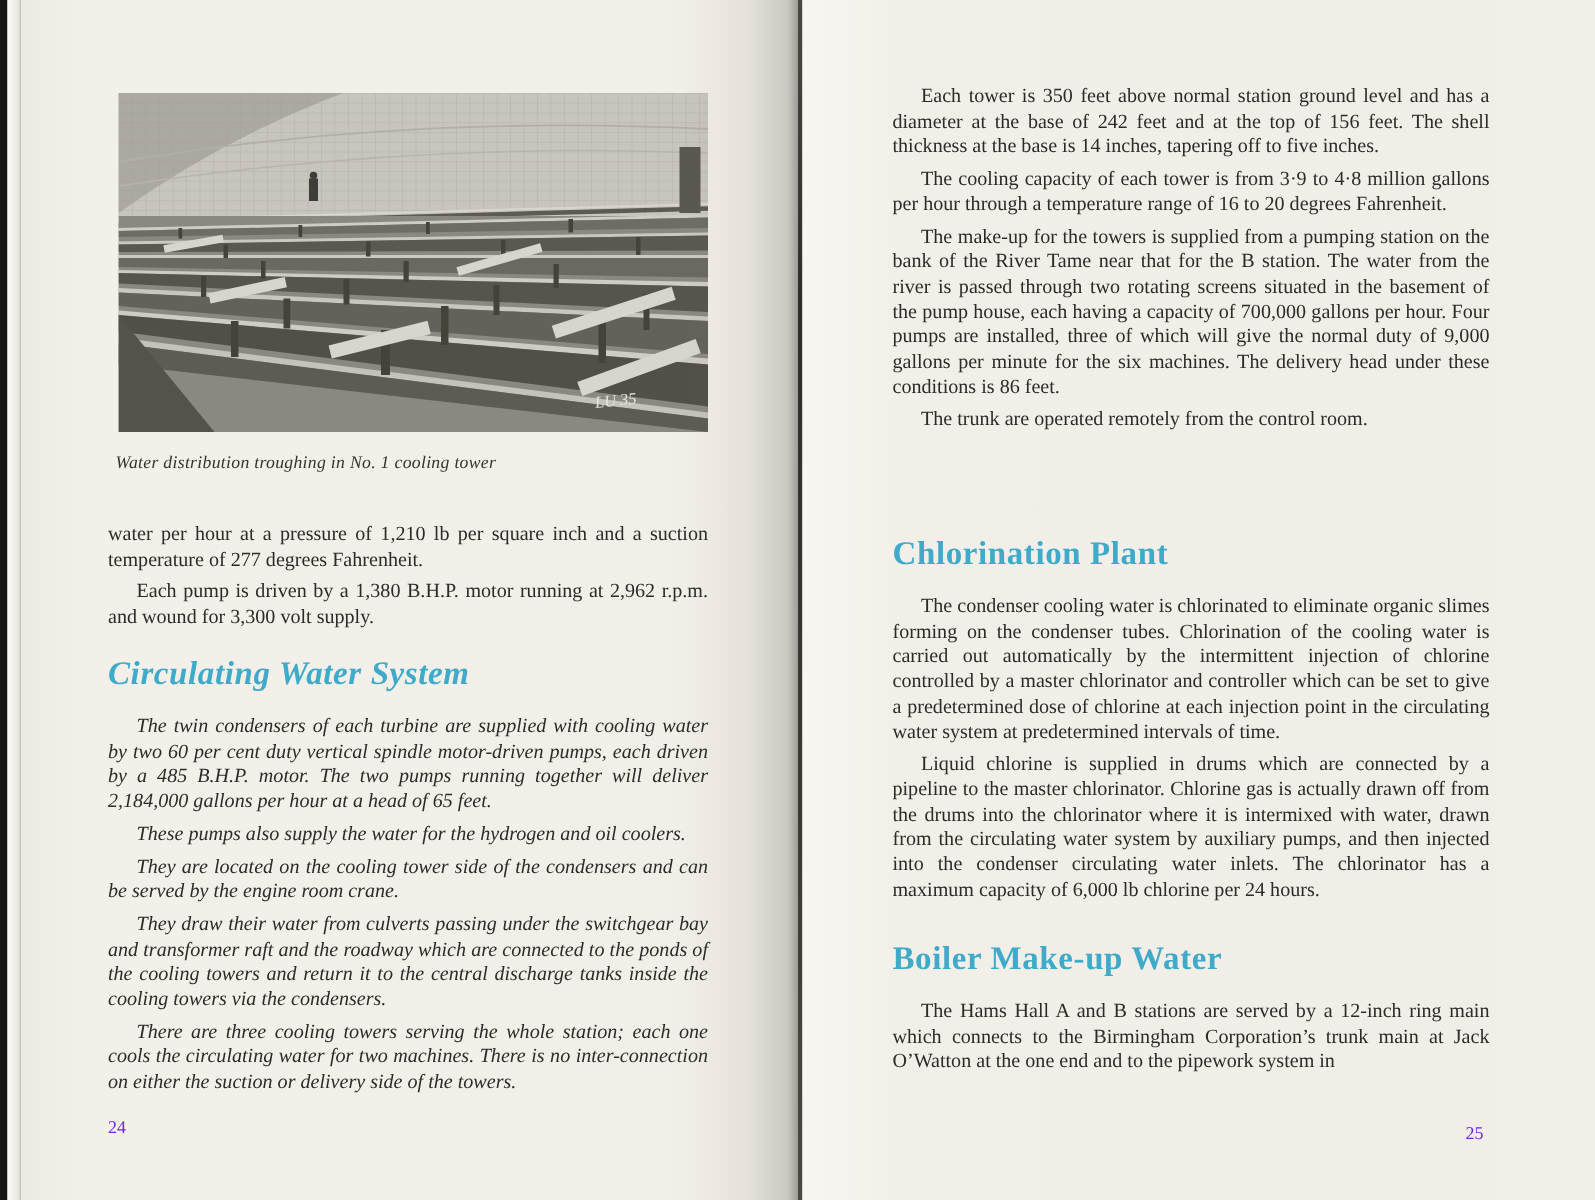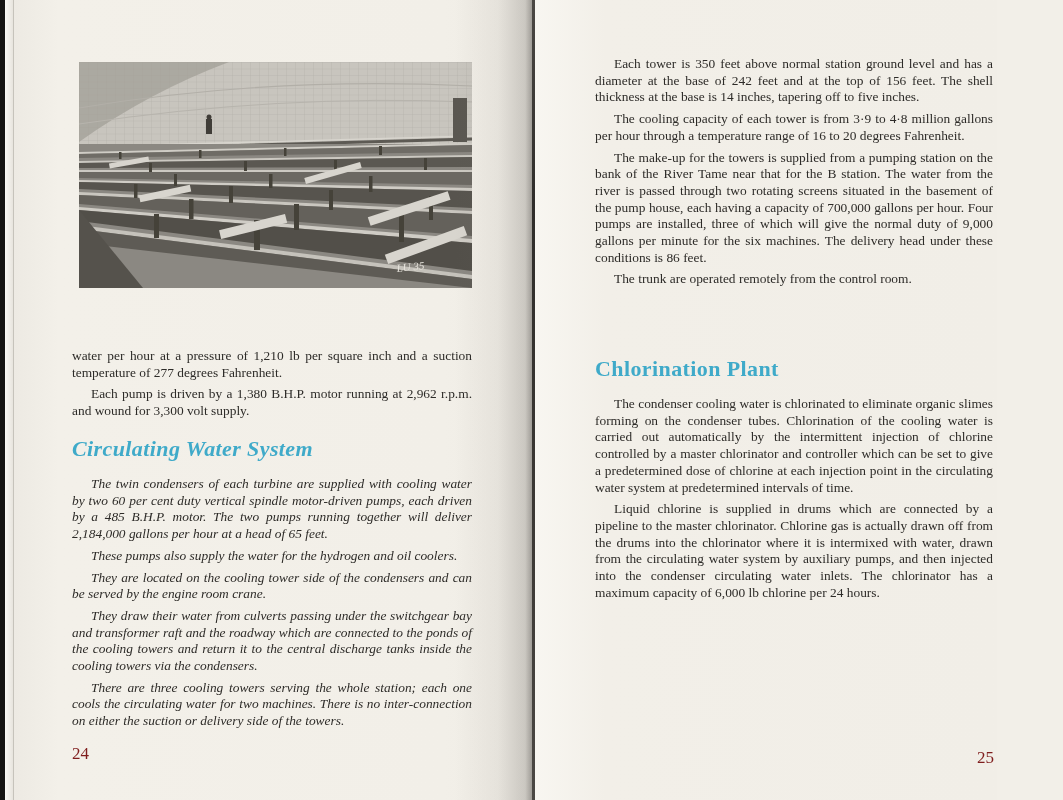--- a/index.html
+++ b/index.html
@@ -37,21 +37,21 @@
   .colA{left:58px;top:348px;}
   .colB{left:58px;top:436px;font-style:italic;}
   .colC{left:60px;top:56px;width:398px;}
   .colD{left:60px;top:356px;width:398px;}
   .colE{left:60px;top:626px;width:398px;}
   p.body{margin:0;font-size:13.4px;line-height:16.7px;text-align:justify;text-indent:19px;}
   p.body + p.body{margin-top:5px;}
   p.noindent{text-indent:0;}
   h2.sec{margin:0 0 14px 0;font-size:22px;line-height:26px;font-weight:bold;
     color:var(--accent,#3faac9);letter-spacing:0.4px;}
-  .pagenum{position:absolute;font-size:17px;color:#7f1d1d;}
+  .pagenum{position:absolute;font-size:12px;color:#6d28d9;}
   .pagenum-left{left:72px;top:744px;}
   .pagenum-right{left:977px;top:748px;}
 </style>
 </head>
 <body>
 
 <div class="book">
 
   <div class="edge-black"></div>
   <div class="edge-strip"></div>
@@ -127,20 +127,21 @@
         <rect x="140" y="160" width="68" height="9" transform="rotate(-14 174 164)"></rect>
         <rect x="305" y="178" width="84" height="10" transform="rotate(-20 347 183)"></rect>
         <rect x="30" y="98" width="40" height="5" transform="rotate(-10 50 100)"></rect>
       </g>
 
       <polygon points="0,148 64,226 0,226" fill="#55524c"></polygon>
 
       <text x="318" y="210" font-size="11" font-style="italic" fill="#e6e3dc" transform="rotate(-6 318 210)" font-family="'Liberation Serif', serif">LU 35</text>
     </svg>
 
+    <div class="caption">Water distribution troughing in No. 1 cooling tower</div>
 
     <div class="col colA">
       <p class="body noindent">water per hour at a pressure of 1,210 lb per square inch and a suction temperature of 277 degrees Fahrenheit.</p>
       <p class="body">Each pump is driven by a 1,380 B.H.P. motor running at 2,962 r.p.m. and wound for 3,300 volt supply.</p>
     </div>
 
     <div class="col colB">
       <h2 class="sec">Circulating Water System</h2>
       <p class="body">The twin condensers of each turbine are supplied with cooling water by two 60 per cent duty vertical spindle motor-driven pumps, each driven by a 485 B.H.P. motor. The two pumps running together will deliver 2,184,000 gallons per hour at a head of 65 feet.</p>
       <p class="body">These pumps also supply the water for the hydrogen and oil coolers.</p>
@@ -162,18 +163,22 @@
       <p class="body">The make-up for the towers is supplied from a pumping station on the bank of the River Tame near that for the B station. The water from the river is passed through two rotating screens situated in the basement of the pump house, each having a capacity of 700,000 gallons per hour. Four pumps are installed, three of which will give the normal duty of 9,000 gallons per minute for the six machines. The delivery head under these conditions is 86 feet.</p>
       <p class="body">The trunk are operated remotely from the control room.</p>
     </div>
 
     <div class="col colD">
       <h2 class="sec">Chlorination Plant</h2>
       <p class="body">The condenser cooling water is chlorinated to eliminate organic slimes forming on the condenser tubes. Chlorination of the cooling water is carried out automatically by the intermittent injection of chlorine controlled by a master chlorinator and controller which can be set to give a predetermined dose of chlorine at each injection point in the circulating water system at predetermined intervals of time.</p>
       <p class="body">Liquid chlorine is supplied in drums which are connected by a pipeline to the master chlorinator. Chlorine gas is actually drawn off from the drums into the chlorinator where it is intermixed with water, drawn from the circulating water system by auxiliary pumps, and then injected into the condenser circulating water inlets. The chlorinator has a maximum capacity of 6,000 lb chlorine per 24 hours.</p>
     </div>
 
+    <div class="col colE">
+      <h2 class="sec">Boiler Make-up Water</h2>
+      <p class="body">The Hams Hall A and B stations are served by a 12-inch ring main which connects to the Birmingham Corporation’s trunk main at Jack O’Watton at the one end and to the pipework system in</p>
+    </div>
   </div>
 
   <div class="pagenum pagenum-left">24</div>
   <div class="pagenum pagenum-right">25</div>
 
 </div>
 
 </body></html>

